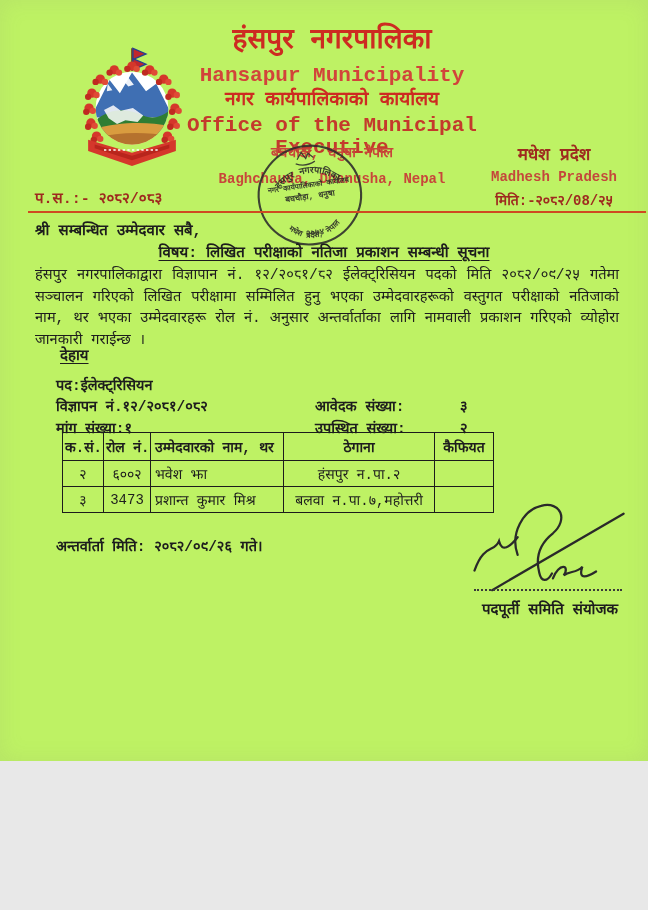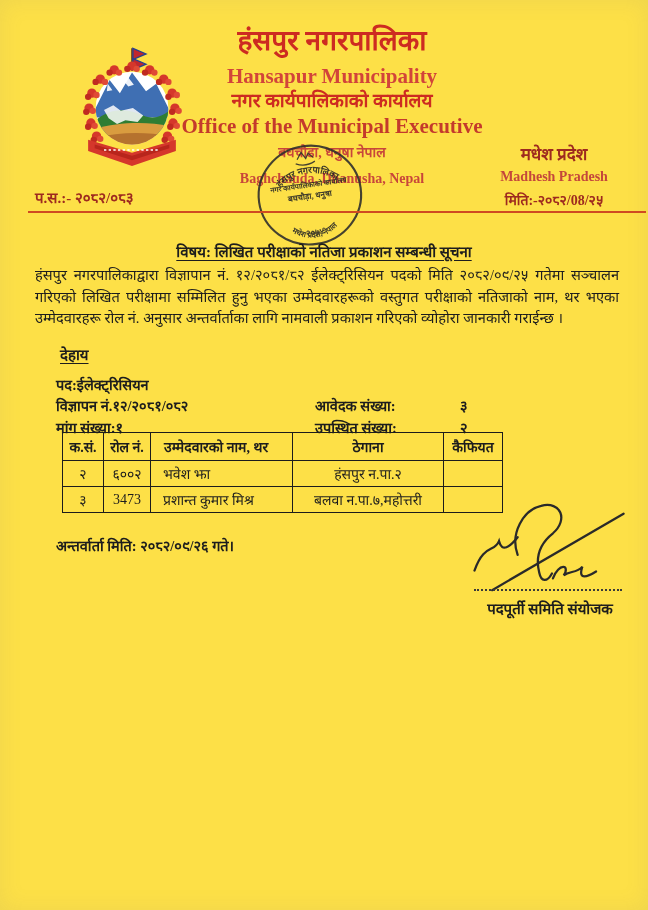--- a/index.html
+++ b/index.html
@@ -1,19 +1,19 @@
 <!DOCTYPE html>
 <html lang="ne"><head>
 <meta charset="utf-8">
 <style>
   html,body{margin:0;padding:0;background:#e8e8e8;}
   .page{
-    position:relative;width:648px;height:910px;margin:0 auto;
-    background:#fde047;overflow:hidden;
-    font-family:Liberation Serif, serif;
+    position:relative;width:648px;height:761px;margin:0 auto;
+    background:#bef264;overflow:hidden;
+    font-family:Liberation Mono, monospace;
     color:#1d1d1d;
     box-shadow:inset 0 0 22px rgba(120,120,120,.12);
   }
   .abs{position:absolute;}
   
   .hdr-center{left:162px;width:340px;text-align:center;line-height:1.05;}
   .np-title{top:26px;font-size:28px;font-weight:bold;color:#cd2b21;}
   .en-title{top:65px;font-size:21px;font-weight:bold;color:#d2443a;}
   .office-np{top:91px;font-size:19px;font-weight:bold;color:#cd2b21;}
   .office-en{top:115px;font-size:21px;font-weight:bold;color:#c43a2c;}
@@ -39,22 +39,22 @@
   
   .cand-table{left:62px;top:432px;border-collapse:collapse;table-layout:fixed;width:406px;}
   .cand-table th,.cand-table td{border:1.5px solid #1c1c1c;font-size:14px;padding:1px 2px;overflow:hidden;white-space:nowrap;}
   .cand-table th{height:25px;font-weight:600;text-align:center;}
   .cand-table td{height:23px;text-align:center;font-weight:500;}
   .cand-table th:nth-child(1),.cand-table td:nth-child(1){width:36px;}
   .cand-table th:nth-child(2),.cand-table td:nth-child(2){width:42px;}
   .cand-table th:nth-child(3),.cand-table td:nth-child(3){width:126px;}
   .cand-table th:nth-child(4),.cand-table td:nth-child(4){width:146px;}
   .cand-table th:nth-child(5),.cand-table td:nth-child(5){width:54px;}
-  .cand-table th:nth-child(3){text-align:left;padding-left:13px;}
-  .cand-table td:nth-child(3){text-align:left;padding-left:12px;}
+  .cand-table th:nth-child(3){text-align:left;padding-left:4px;}
+  .cand-table td:nth-child(3){text-align:left;padding-left:4px;}
   
   .foot-line{left:56px;font-size:14.5px;font-weight:bold;}
   .f1{top:535px;} .f2{top:540px;} .f3{top:560px;}
   .sig-wrap{left:466px;top:496px;width:168px;height:102px;}
   .dotted-line{left:474px;top:589px;width:148px;border-bottom:2px dotted #3a3a3a;height:0;}
   .signatory{left:452px;top:598px;width:196px;text-align:center;font-size:15px;font-weight:bold;}
   
   .stamp{left:247px;top:137px;width:126px;height:118px;opacity:.88;transform:rotate(-8deg);}
   .logo{left:76px;top:44px;width:112px;height:130px;}
 </style>
@@ -189,20 +189,21 @@
 
   <div class="abs province">
     <div class="prov-np">मधेश प्रदेश</div>
     <div class="prov-en">Madhesh Pradesh</div>
     <div class="hdr-date">मिति:-२०८२/08/२५</div>
   </div>
 
   <div class="abs ps-ref">प.स.:- २०८२/०८३</div>
   <div class="abs divider"></div>
 
+  <div class="abs salutation">श्री सम्बन्धित उम्मेदवार सबै,</div>
   <div class="abs subject"><span>विषय: लिखित परीक्षाको नतिजा प्रकाशन सम्बन्धी सूचना</span></div>
   <div class="abs body-par">हंसपुर नगरपालिकाद्वारा विज्ञापान नं. १२/२०८१/८२ ईलेक्ट्रिसियन पदको मिति २०८२/०९/२५ गतेमा सञ्चालन गरिएको लिखित परीक्षामा सम्मिलित हुनु भएका उम्मेदवारहरूको वस्तुगत परीक्षाको नतिजाको नाम, थर भएका उम्मेदवारहरू  रोल नं. अनुसार अन्तर्वार्ताका लागि नामवाली प्रकाशन गरिएको व्योहोरा जानकारी गराईन्छ ।</div>
 
   <div class="abs dehaya">देहाय</div>
   <div class="abs post-line">पद:ईलेक्ट्रिसियन</div>
 
   <div class="abs detail-l r1">विज्ञापन नं.१२/२०८१/०८२</div>
   <div class="abs detail-m r1">आवेदक संख्या:</div>
   <div class="abs detail-v r1">३</div>
 

